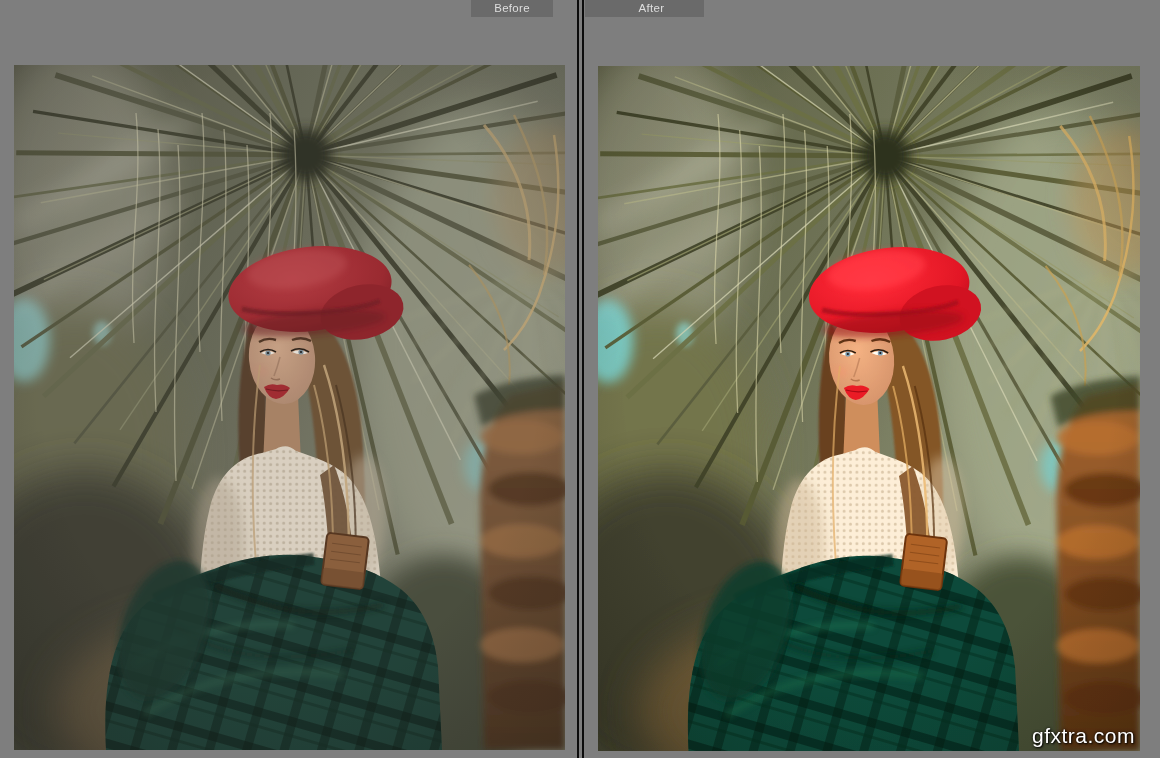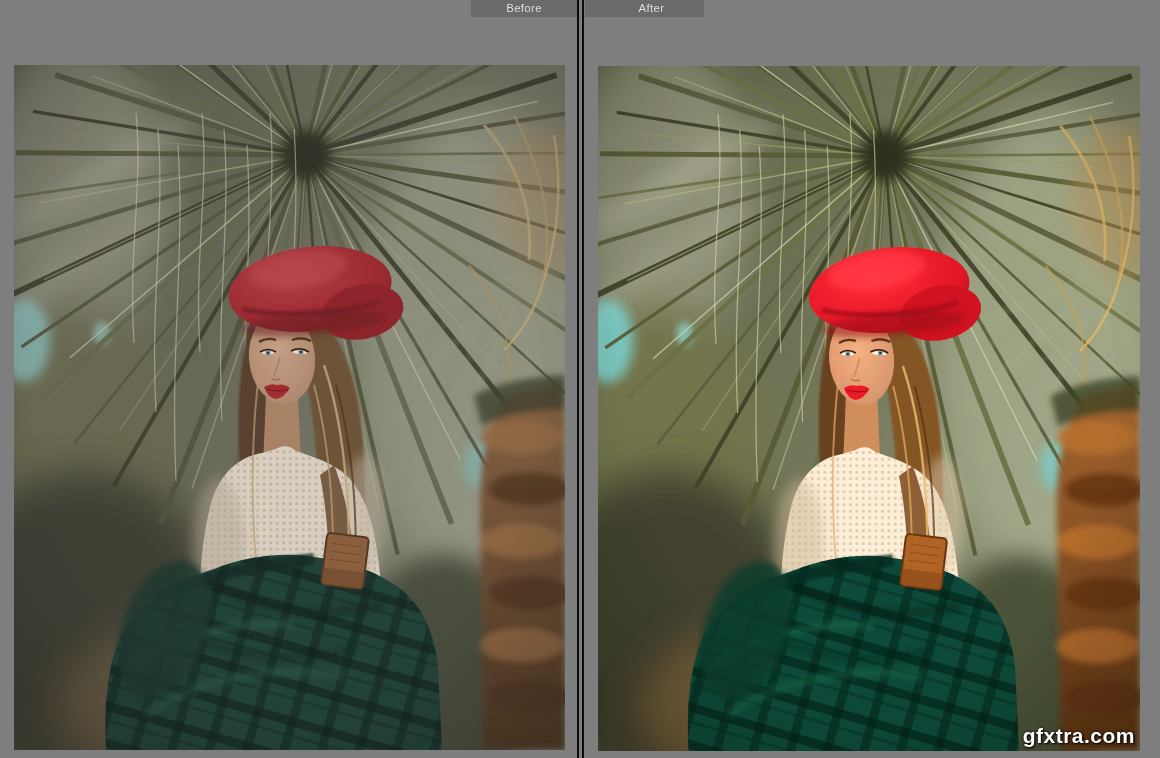--- a/index.html
+++ b/index.html
@@ -1,30 +1,30 @@
 <!DOCTYPE html>
 <html><head>
 <meta charset="utf-8">
 <style>
   html,body{margin:0;padding:0;}
   body{width:1160px;height:758px;overflow:hidden;font-family:"Liberation Sans",sans-serif;}
   .stage{position:relative;width:1160px;height:758px;background:#7e7e7e;}
   .tab{position:absolute;top:0;height:17px;background:#6a6a6a;color:#dedede;
        font-size:11.5px;line-height:17px;text-align:center;letter-spacing:.3px;user-select:none;}
-  .tab-before{left:471px;width:106px;}
+  .tab-before{left:471px;width:82px;}
   .tab-after{left:585px;width:105px;padding-left:14px;}
   .pane-divider{position:absolute;left:577px;top:0;width:7px;height:758px;box-sizing:border-box;
        border-left:2px solid #0c0c0c;border-right:2px solid #0c0c0c;background:#7e7e7e;}
   .photo-panel{position:absolute;overflow:hidden;background:#55563f;}
   .photo-before{left:14px;top:65px;width:551px;height:685px;}
   .photo-after{left:598px;top:66px;width:542px;height:685px;}
   .photo-svg{display:block;width:100%;height:100%;}
   .photo-before .photo-svg{filter:saturate(.82) brightness(.955) contrast(.96) sepia(.05);}
   .photo-after  .photo-svg{filter:saturate(1.16) brightness(1.07) contrast(1.05);}
-  .watermark{position:absolute;right:5px;bottom:3px;color:#fff;font-weight:bold;font-size:21px;
+  .watermark{position:absolute;right:5px;bottom:3px;color:#fff;font-weight:normal;font-size:21px;
        text-shadow:0 0 3px rgba(0,0,0,.85),1px 1px 2px rgba(0,0,0,.9);letter-spacing:.5px;}
   .defs-holder{position:absolute;width:0;height:0;overflow:hidden;}
 </style>
 </head>
 <body>
 
 <div class="stage">
 
   <div class="tab tab-before">Before</div>
   <div class="tab tab-after">After</div>

